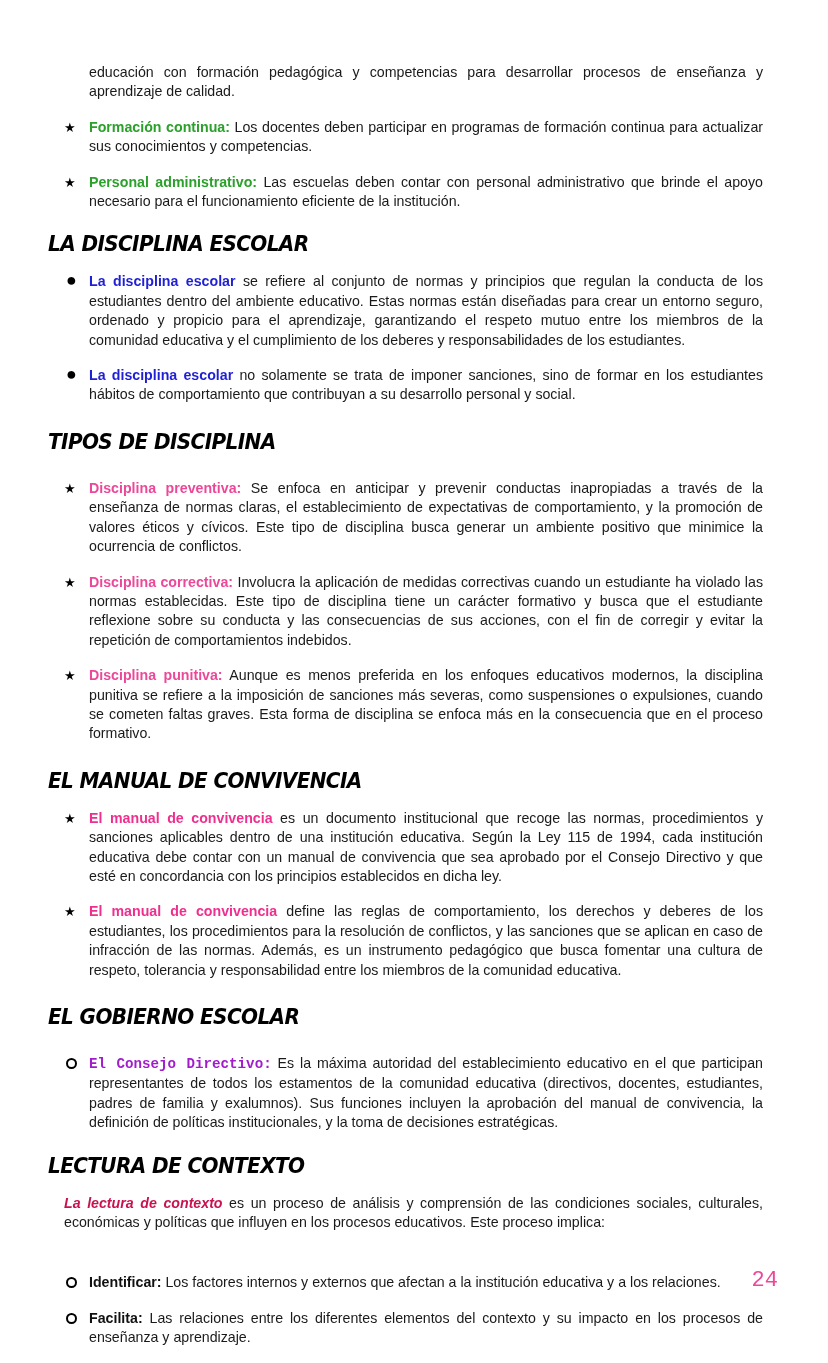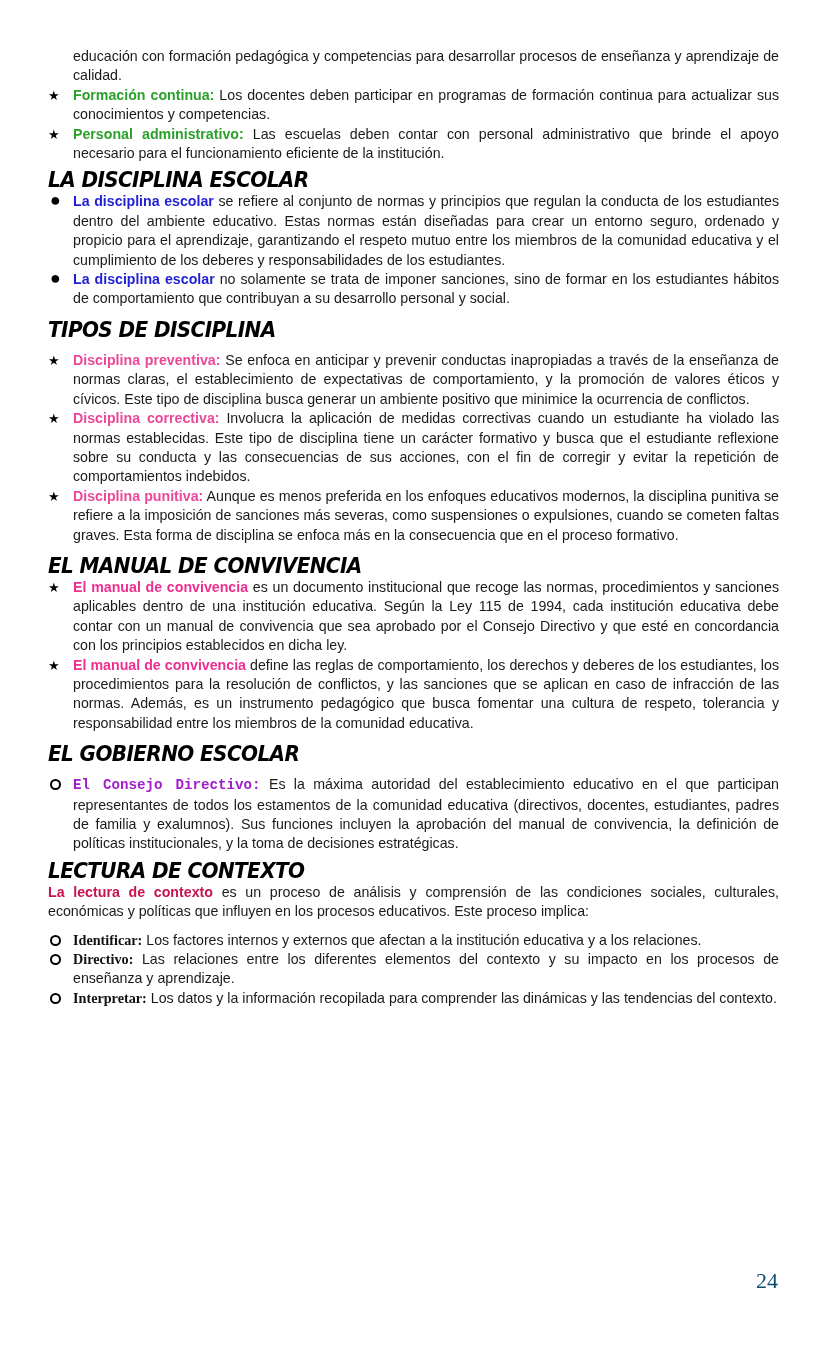--- a/index.html
+++ b/index.html
@@ -1,44 +1,44 @@
 <!DOCTYPE html>
 <html><head>
 <meta charset="utf-8">
 <style>
   html, body { margin: 0; padding: 0; background: #ffffff; }
   body {
     width: 828px; height: 1363px; position: relative; overflow: hidden;
     font-family: "Liberation Sans", sans-serif; color: #1a1a1a;
   }
   .page { position: absolute; left: 48px; top: 47px; width: 731px; }
-  p, .item { font-size: 14.2px; line-height: 19.4px; margin: 0; text-align: justify; }
+  p, .item { font-size: 14.2px; line-height: 19.4px; margin: 16px; text-align: justify; }
   h2 {
     font-family: "DejaVu Sans", sans-serif; font-style: italic; font-weight: bold;
     font-size: 20px; line-height: 24px; margin: 0; letter-spacing: -0.6px; color: #000;
     transform: scaleY(1.05);
   }
   .list { margin: 0; padding: 0; }
   .item { position: relative; padding-left: 25px; }
   .bullet { position: absolute; left: 0; top: 0; width: 18px; text-align: left; font-size: 13px; color: #000; }
   .bullet.dot { font-size: 18px; left: 2px; top: -1px; }
   .bullet.ring { left: 2px; top: 4px; width: 7px; height: 7px; border: 2.3px solid #000; border-radius: 50%; }
   .term { font-weight: bold; }
   .green { color: #2ba02b; }
   .blue { color: #1f1fd6; }
   .gold { color: #ec4899; }
   .pink { color: #ef2f8f; }
   .purple { color: #a21ccc; font-family: Liberation Mono, monospace; }
-  .crimson { color: #c8134f; }
-  .black { color: #111; font-family: Liberation Serif, serif; }
+  .crimson { color: #c8134f; font-style: italic; }
+  .black { color: #111; }
   .gap-s { height: 5px; }
   .gap-m { height: 9px; }
   .page-number {
-    position: absolute; right: 50px; top: 1268px; font-size: 22px; color: #0c4a6e;
-    font-family: Liberation Serif, serif;
+    position: absolute; right: 50px; top: 1268px; font-size: 22px; color: #ec4899;
+    font-family: Liberation Mono, monospace;
   }
 </style>
 </head>
 <body>
 
 <div class="page">
 
   <p style="padding-left:25px">educación con formación pedagógica y competencias para desarrollar procesos de enseñanza y aprendizaje de calidad.</p>
   <div class="list">
     <div class="item">
@@ -109,21 +109,21 @@
   <h2>LECTURA DE CONTEXTO</h2>
   <p><span class="term crimson">La lectura de contexto</span><span> es un proceso de análisis y comprensión de las condiciones sociales, culturales, económicas y políticas que influyen en los procesos educativos. Este proceso implica:</span></p>
   <div class="gap-m"></div>
   <div class="list">
     <div class="item">
       <span class="bullet ring"></span>
       <span class="term black">Identificar:</span><span> Los factores internos y externos que afectan a la institución educativa y a los relaciones.</span>
     </div>
     <div class="item">
       <span class="bullet ring"></span>
-      <span class="term black">Directivo:</span><span> Las relaciones entre los diferentes elementos del contexto y su impacto en los procesos de enseñanza y aprendizaje.</span>
+      <span class="term black">Facilita:</span><span> Las relaciones entre los diferentes elementos del contexto y su impacto en los procesos de enseñanza y aprendizaje.</span>
     </div>
     <div class="item">
       <span class="bullet ring"></span>
       <span class="term black">Interpretar:</span><span> Los datos y la información recopilada para comprender las dinámicas y las tendencias del contexto.</span>
     </div>
   </div>
 </div>
 
 <div class="page-number">24</div>
 

